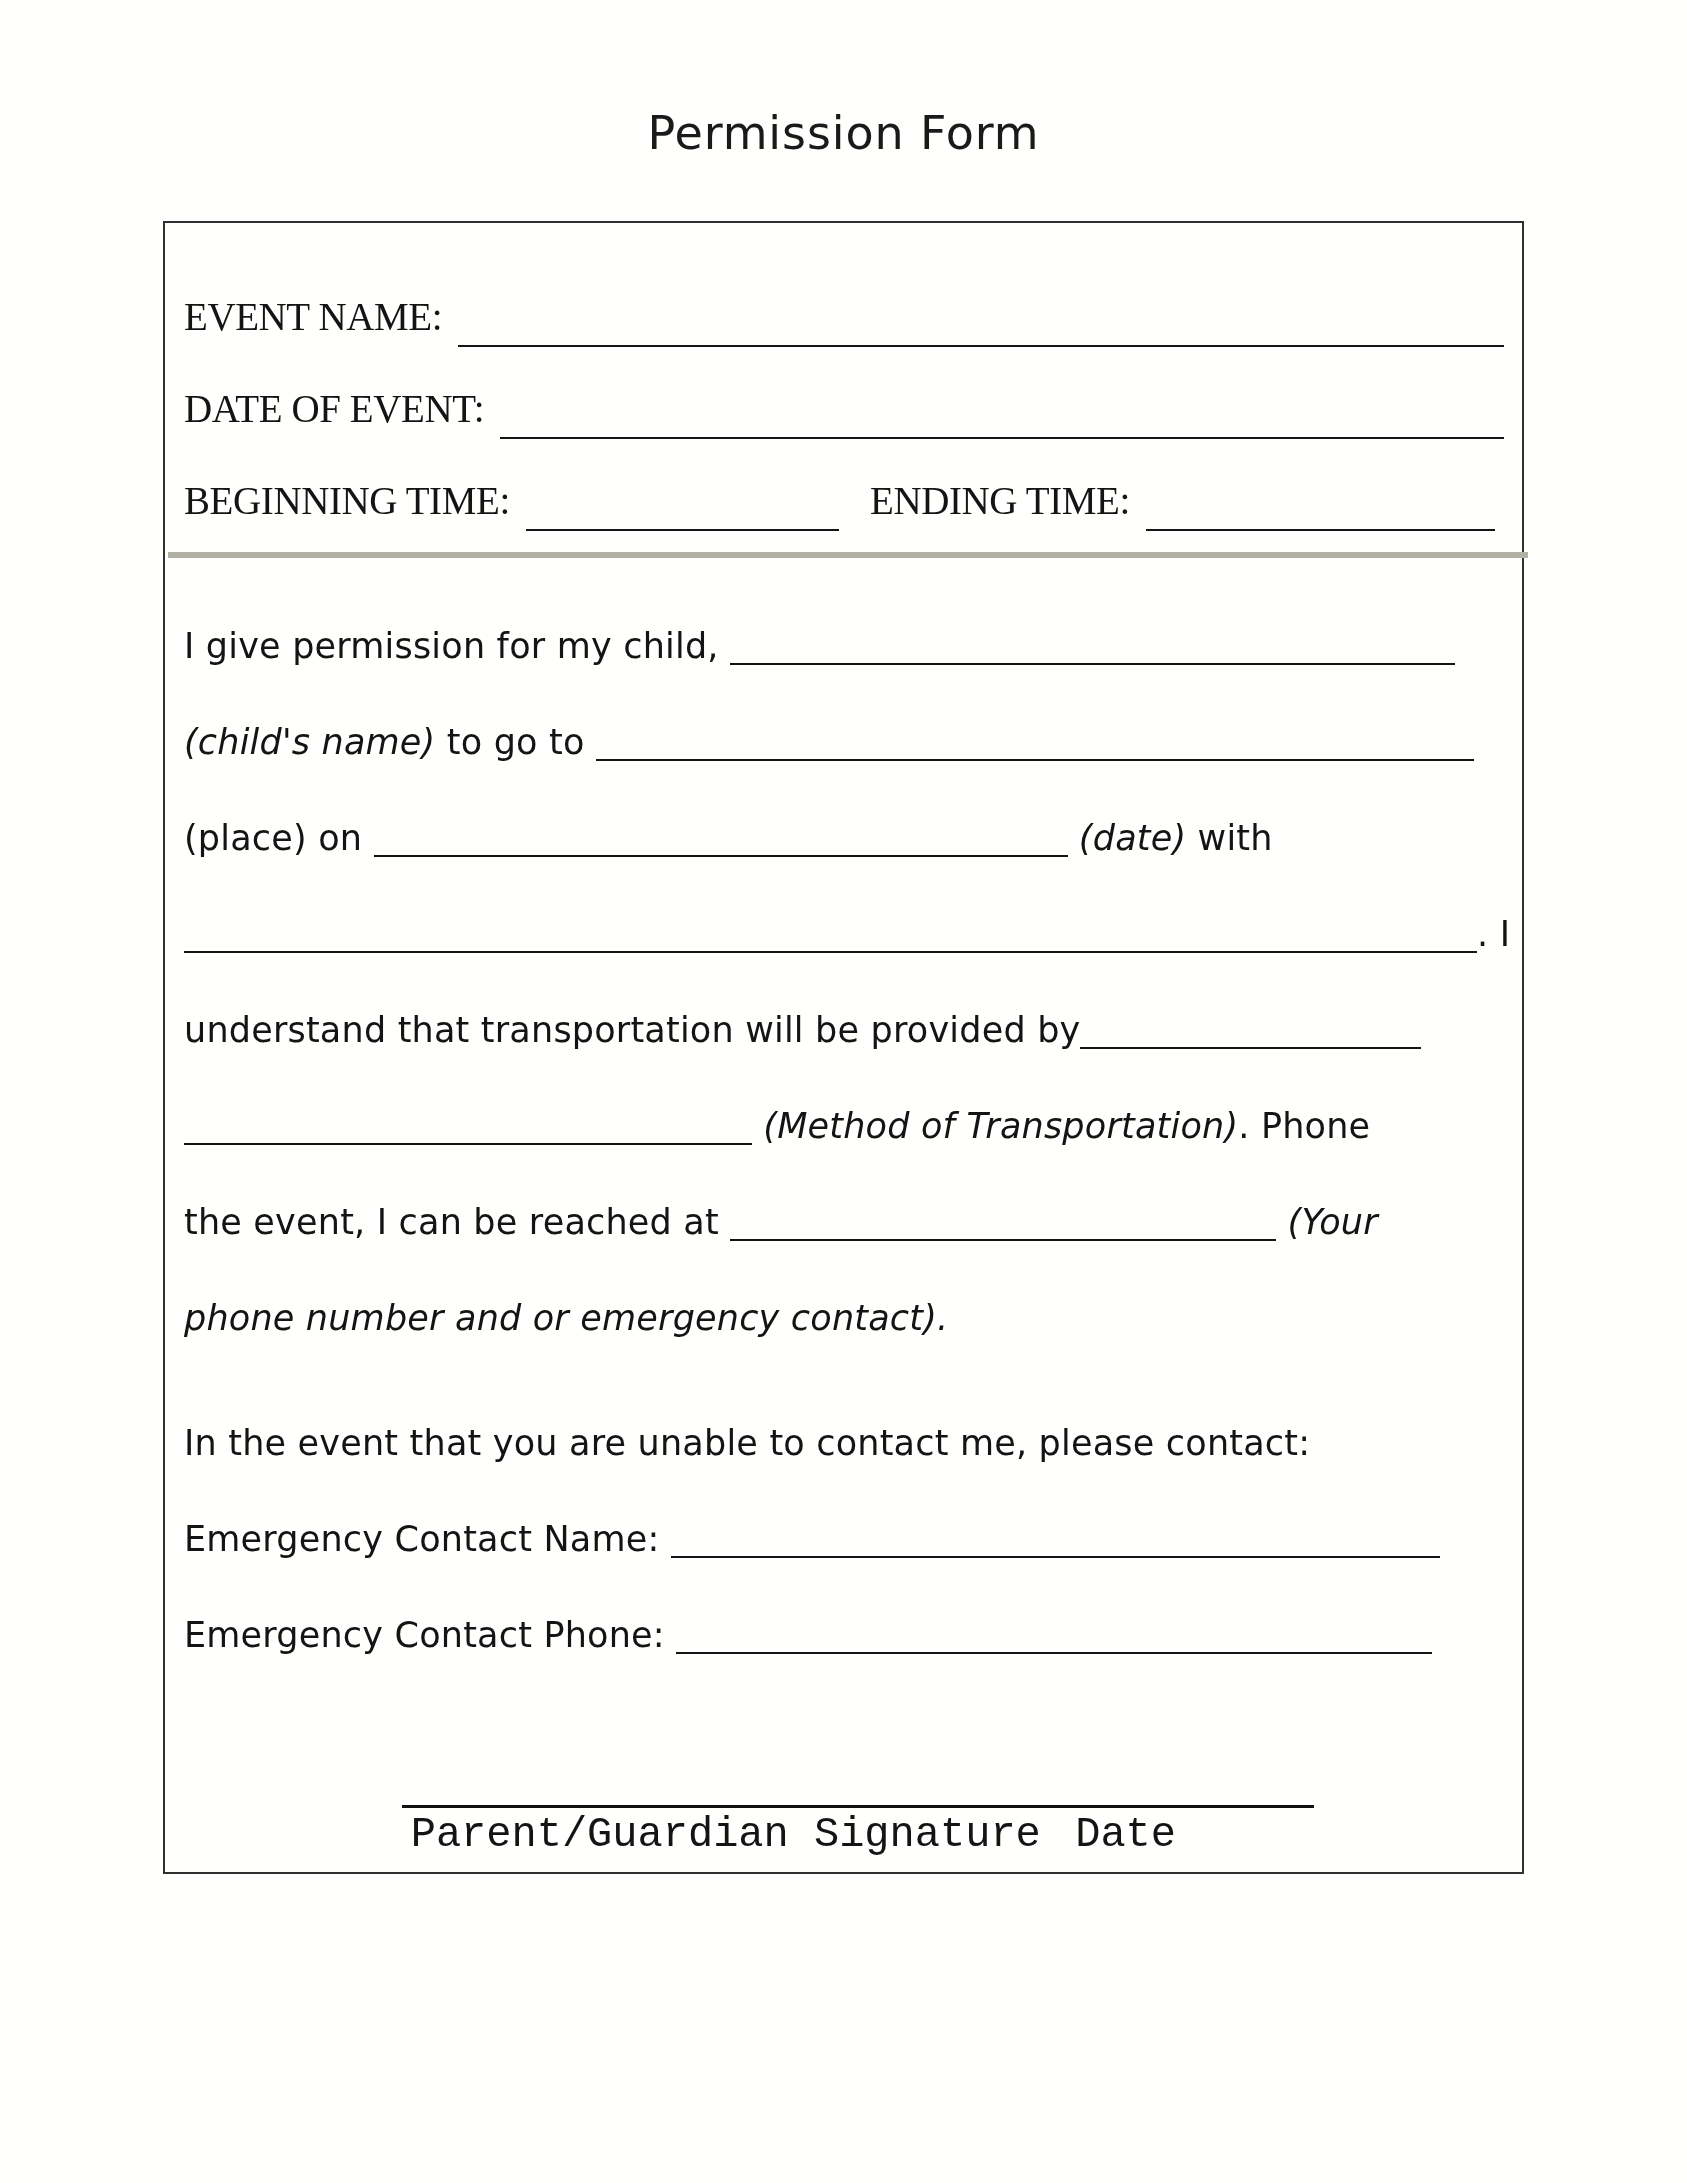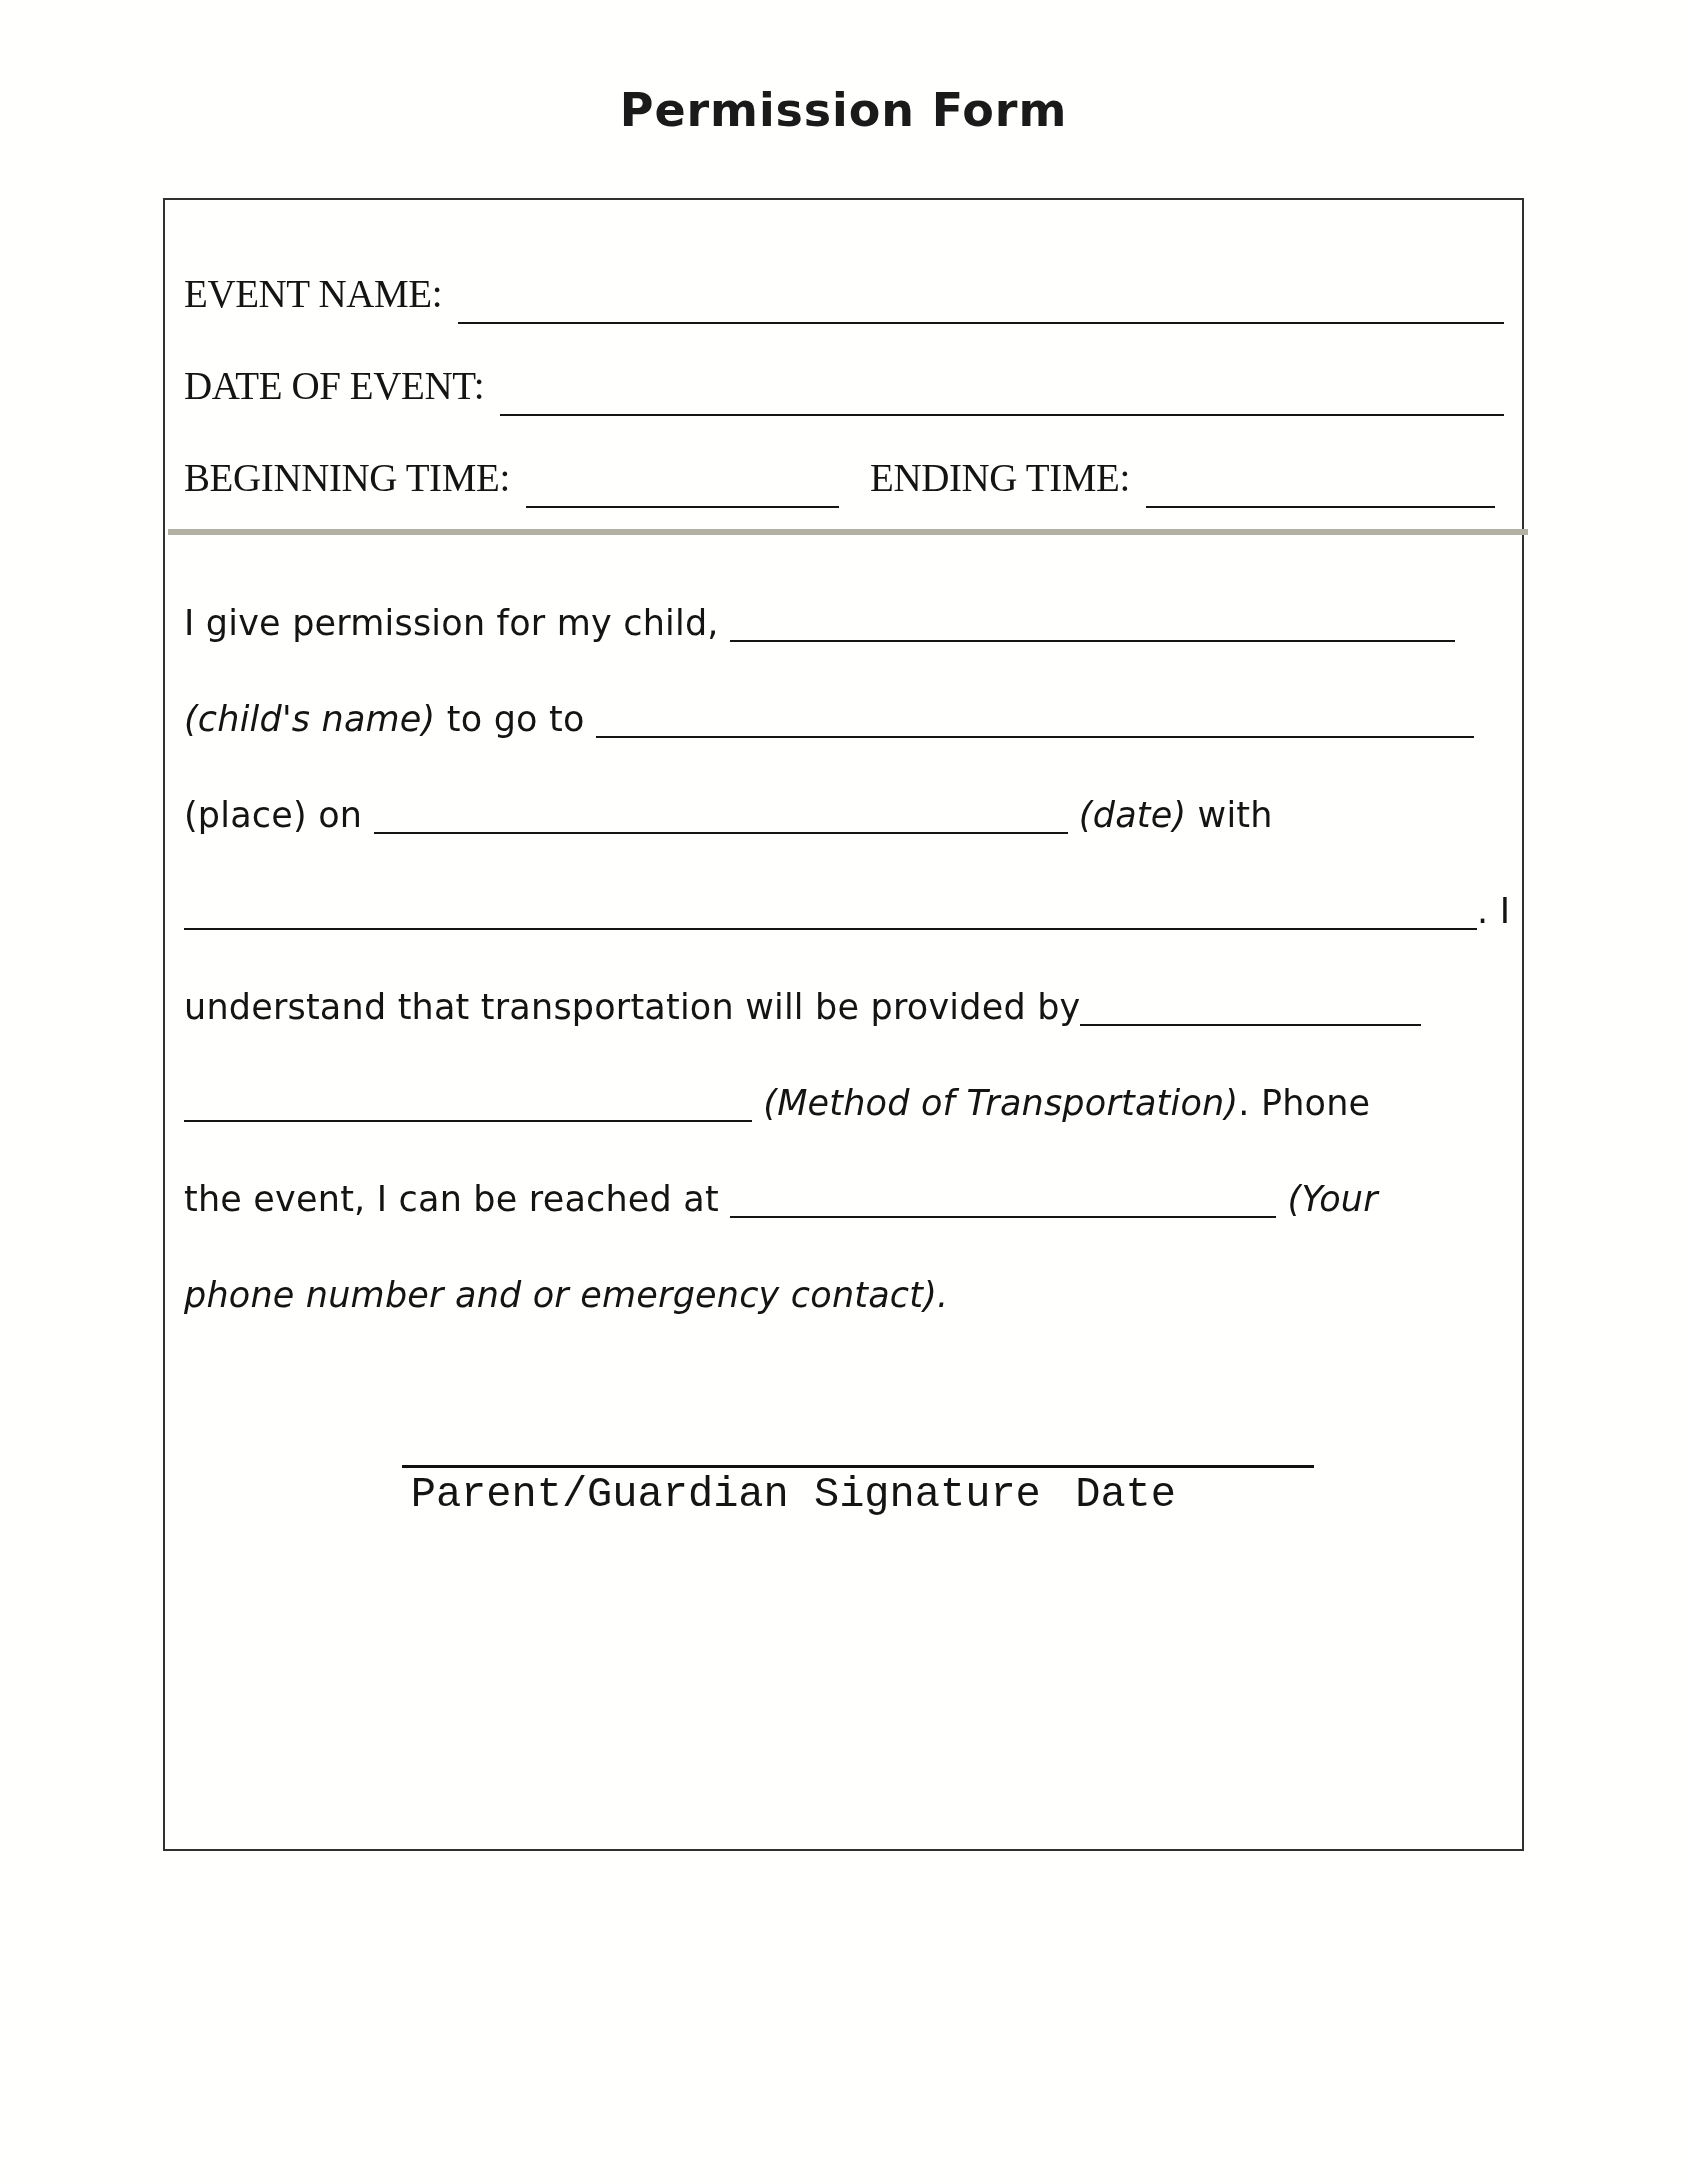--- a/index.html
+++ b/index.html
@@ -9,23 +9,24 @@
     height:2184px;
     background:#fffffd;
     font-family:"DejaVu Sans",sans-serif;
     color:#141414;
     overflow:hidden;
   }
   .title{
     padding-top:83px;
     text-align:center;
     font-size:46px;
-    font-weight:bold;
+    font-weight:normal;
     letter-spacing:0.9px;
     color:#1a1a1a;
+    margin-top:23px;
   }
   .form-box{
     box-sizing:border-box;
     margin:61px auto 0 auto;
     width:1361px;
     height:1653px;
     border:2.6px solid #303030;
     padding:35px 15px 0 19px;
     background:transparent;
   }
@@ -124,20 +125,25 @@
         <div class="bline"><span>I give permission for my child, </span><span class="blank" style="width: 725px;"></span></div>
         <div class="bline"><span class="it">(child's name)</span><span> to go to </span><span class="blank" style="width: 878px;"></span></div>
         <div class="bline"><span>(place) on </span><span class="blank" style="width: 694px;"></span><span> </span><span class="it">(date)</span><span> with</span></div>
         <div class="bline"><span class="blank" style="width: 1293px;"></span><span>. I</span></div>
         <div class="bline"><span>understand that transportation will be provided by</span><span class="blank" style="width: 341px;"></span></div>
         <div class="bline"><span class="blank" style="width: 568px;"></span><span> </span><span class="it">(Method of Transportation)</span><span>. Phone</span></div>
         <div class="bline"><span>the event, I can be reached at </span><span class="blank" style="width: 546px;"></span><span> </span><span class="it">(Your</span></div>
         <div class="bline"><span class="it">phone number and or emergency contact).</span></div>
       </div>
 
+    <div class="contact-block" id="contact-section">
+        <div class="bline"><span>In the event that you are unable to contact me, please contact:</span></div>
+        <div class="bline"><span>Emergency Contact Name: </span><span class="blank" style="width: 769px;"></span></div>
+        <div class="bline"><span>Emergency Contact Phone: </span><span class="blank" style="width: 756px;"></span></div>
+      </div>
 
     <div class="sig-block">
       <div class="sig-line"></div>
       <div class="sig-labels">
         <span>Parent/Guardian Signature</span>
         <span>Date</span>
       </div>
     </div>
 
   </div>

